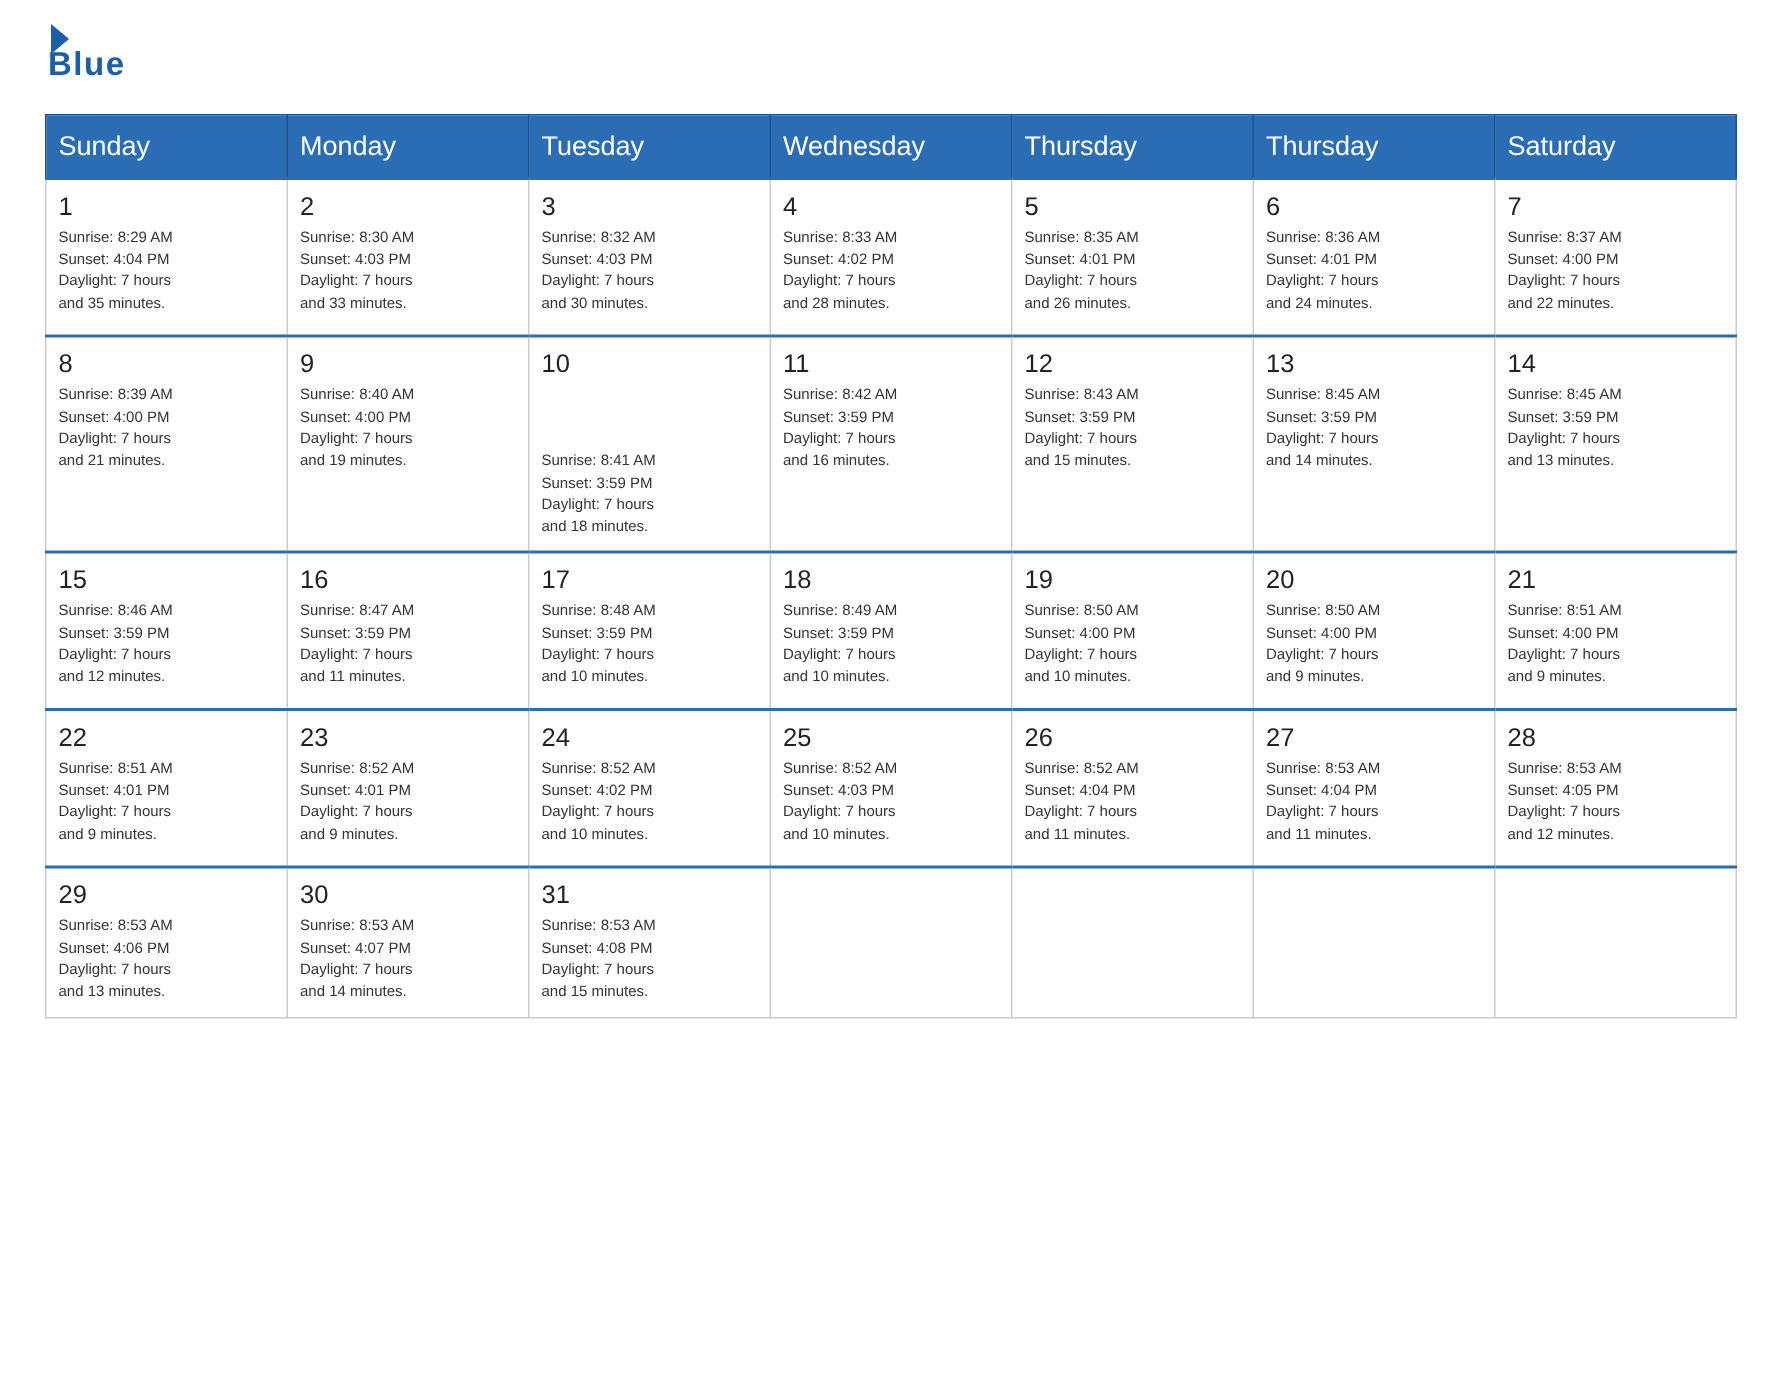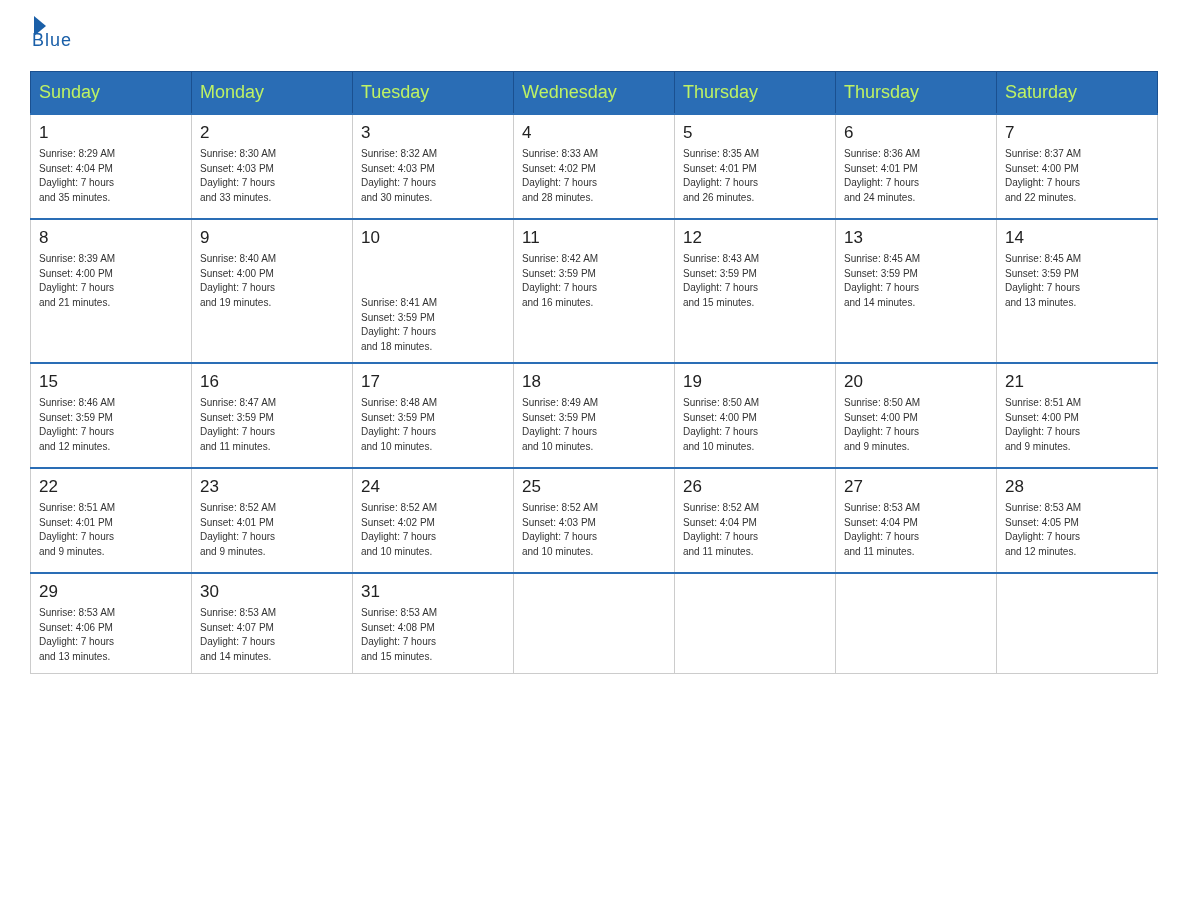--- a/index.html
+++ b/index.html
@@ -33,22 +33,22 @@
       width: 0;
       height: 0;
       border-left: 12px solid #1a5fa8;
       border-top: 10px solid transparent;
       border-bottom: 10px solid transparent;
       margin-left: 4px;
       margin-top: -4px;
     }
     .logo-underline {
       color: #1a5fa8;
-      font-size: 18px;
-      font-weight: normal;
+      font-size: 22px;
+      font-weight: bold;
       margin-top: -6px;
       margin-left: 2px;
       letter-spacing: 1px;
     }
     .title-block {
       text-align: right;
     }
     .month-title {
       font-size: 52px;
       font-weight: bold;
@@ -60,21 +60,21 @@
       color: #444;
       font-family: Georgia, serif;
     }
     table {
       width: 100%;
       border-collapse: collapse;
       table-layout: fixed;
     }
     thead tr th {
       background-color: #2a6db5;
-      color: #bef264;
+      color: #ffffff;
       padding: 10px 8px;
       font-size: 18px;
       font-weight: normal;
       text-align: left;
       border: 1px solid #1a5090;
     }
     tbody tr td {
       vertical-align: top;
       padding: 8px;
       border: 1px solid #ccc;

